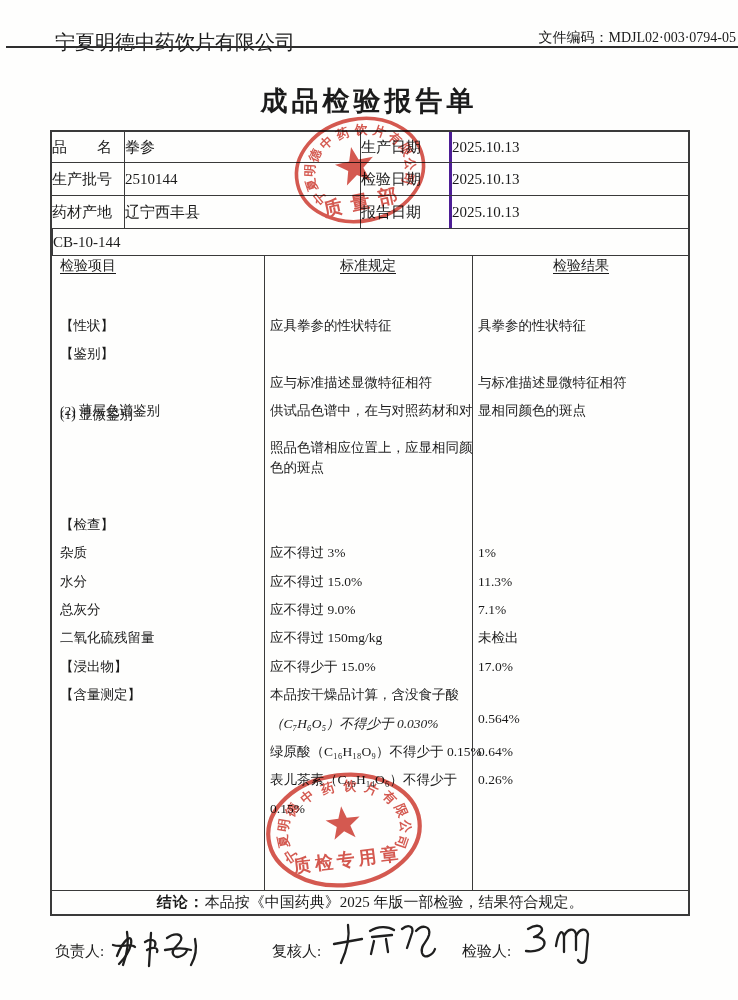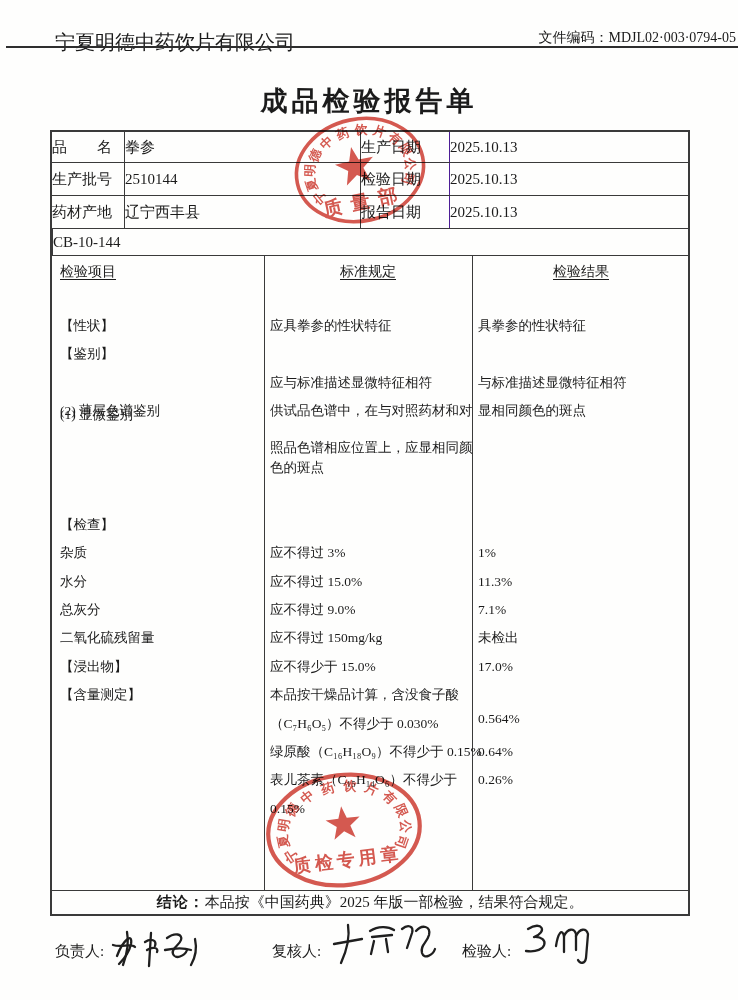--- a/index.html
+++ b/index.html
@@ -16,27 +16,27 @@
          border:2px solid #3a3a3a;box-sizing:border-box;font-size:15px;}
   .irow{position:absolute;left:0;right:0;display:flex;border-bottom:1px solid #3a3a3a;box-sizing:border-box;}
   .ir1{top:0;height:31px;line-height:30px;}
   .ir2{top:31px;height:33px;line-height:32px;}
   .ir3{top:64px;height:33px;line-height:32px;align-items:center;}
   .ir4{top:97px;height:27px;line-height:26px;}
   .cell{box-sizing:border-box;white-space:nowrap;overflow:hidden;}
   .cl1{width:72px;}
   .cv1{width:236px;border-left:1px solid #3a3a3a;}
   .cl2{width:89px;border-left:1px solid #3a3a3a;}
-  .cv2{flex:1;border-left:1px solid #4c1d95;}
+  .cv2{flex:1;border-left:3px solid #4c1d95;}
   .cl-wide{width:308px;}
   .cv-wide{flex:1;border-left:1px solid #3a3a3a;}
   
   .vline{position:absolute;top:124px;height:634px;width:1px;background:#3a3a3a;}
   .vl1{left:212px;} .vl2{left:420px;}
-  .mhead{position:absolute;top:130px;height:20px;line-height:20px;font-size:14px;
+  .mhead{position:absolute;top:124px;height:20px;line-height:20px;font-size:14px;
          text-decoration:underline;text-underline-offset:3px;white-space:nowrap;}
   .mh1{left:8px;}
   .mh2{left:212px;width:208px;text-align:center;}
   .mh3{left:420px;width:218px;text-align:center;}
   .tline{position:absolute;height:28px;line-height:28px;font-size:13.5px;white-space:nowrap;}
   
   .concl{position:absolute;left:0;right:0;top:758px;height:24px;line-height:23px;
          border-top:1px solid #3a3a3a;text-align:center;font-size:15px;white-space:nowrap;}
   .concl b{letter-spacing:1px;}
   
@@ -117,21 +117,21 @@
         <div class="tline" style="left: 426px; top: 464px;">7.1%</div>
         <div class="tline" style="left: 8px; top: 492.4px;">二氧化硫残留量</div>
         <div class="tline" style="left: 218px; top: 492.4px;">应不得过 150mg/kg</div>
         <div class="tline" style="left: 426px; top: 492.4px;">未检出</div>
         <div class="tline" style="left: 8px; top: 520.8px;">【浸出物】</div>
         <div class="tline" style="left: 218px; top: 520.8px;">应不得少于 15.0%</div>
         <div class="tline" style="left: 426px; top: 520.8px;">17.0%</div>
         <div class="tline" style="left: 8px; top: 549.2px;">【含量测定】</div>
         <div class="tline" style="left: 218px; top: 549.2px;">本品按干燥品计算，含没食子酸</div>
         <div class="tline" style="left: 426px; top: 549.2px; margin-top: 24px;">0.564%</div>
-        <div class="tline" style="left: 218px; top: 577.6px;">（C₇H₆O₅）不得少于 0.030%</div>
+        <div class="tline" style="left: 218px; top: 577.6px; font-style: italic;">（C₇H₆O₅）不得少于 0.030%</div>
         <div class="tline" style="left: 218px; top: 606px;">绿原酸（C₁₆H₁₈O₉）不得少于 0.15%</div>
         <div class="tline" style="left: 426px; top: 606px;">0.64%</div>
         <div class="tline" style="left: 218px; top: 634.4px;">表儿茶素（C₁₅H₁₄O₆）不得少于</div>
         <div class="tline" style="left: 426px; top: 634.4px;">0.26%</div>
         <div class="tline" style="left: 218px; top: 662.8px;">0.15%</div>
       </div>
 
     <div class="concl">
       <b>结论：</b><span>本品按《中国药典》2025 年版一部检验，结果符合规定。</span>
     </div>

